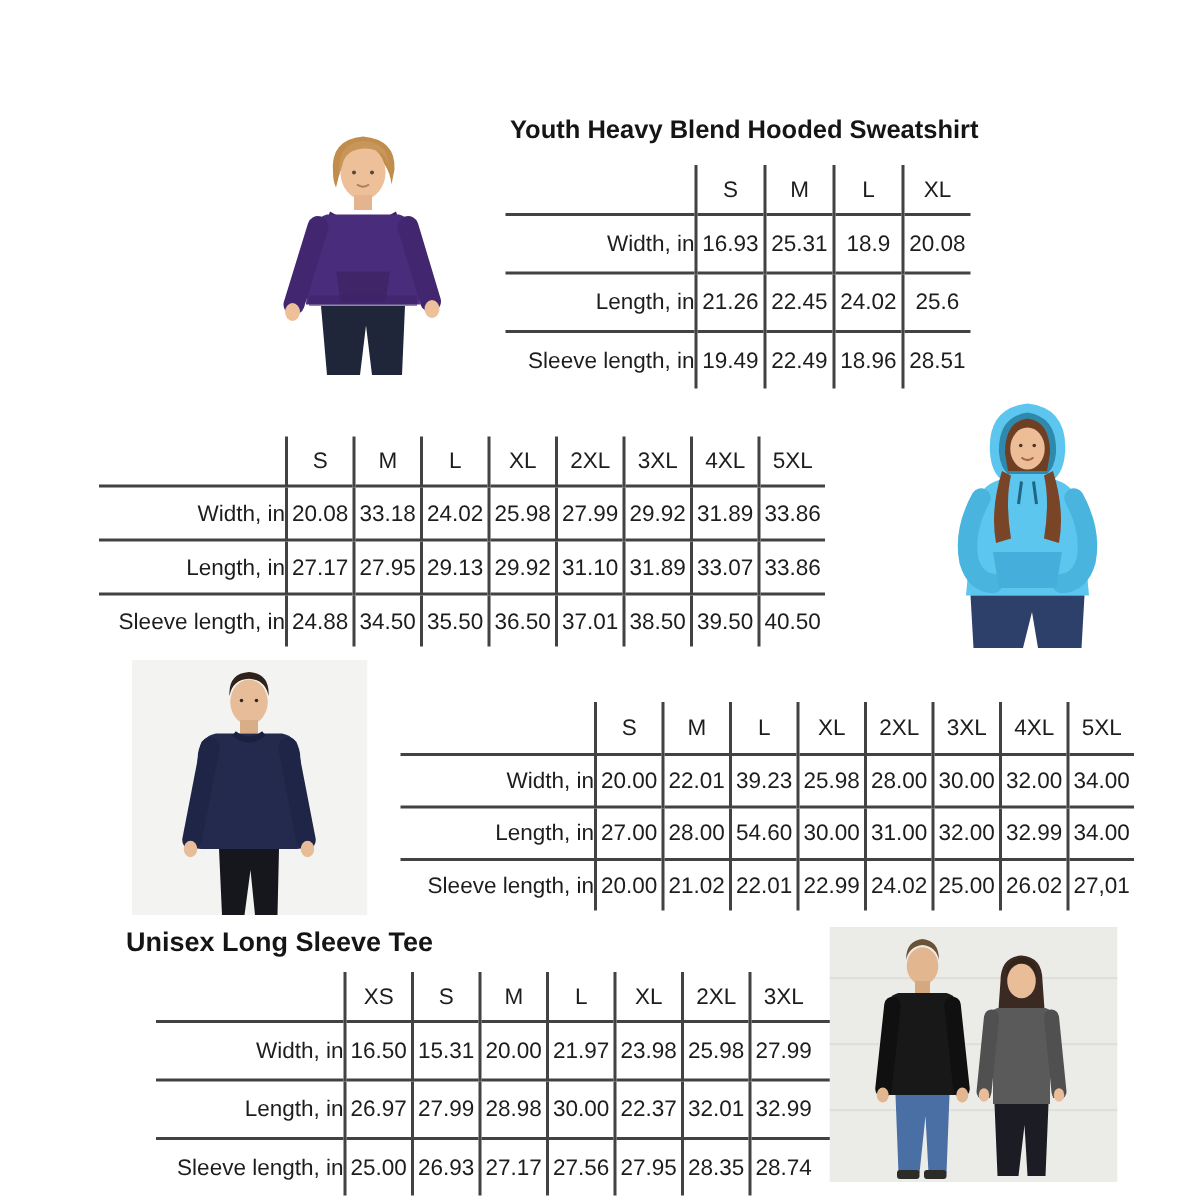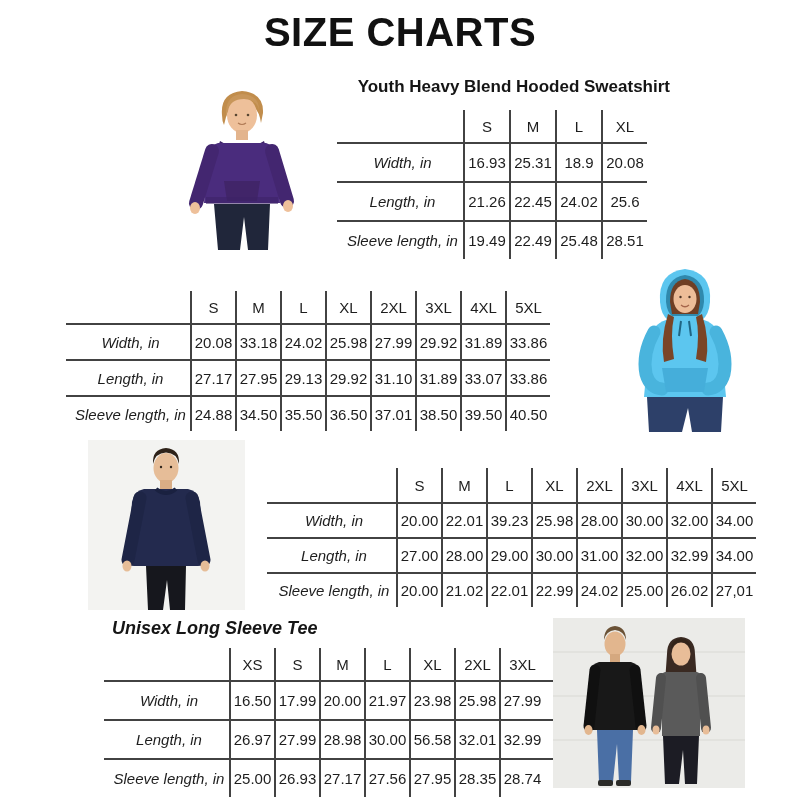--- a/index.html
+++ b/index.html
@@ -7,32 +7,32 @@
     position:relative;width:800px;height:800px;background:#ffffff;overflow:hidden;
     font-family:"Liberation Sans",sans-serif;color:#1d1d1d;
   }
   .title{
     position:absolute;left:0;right:0;top:10px;margin:0;text-align:center;
     font-size:40px;font-weight:bold;letter-spacing:0.5px;color:#111;
   }
   .sec-heading{
     position:absolute;margin:0;font-weight:bold;font-size:18px;color:#151515;white-space:nowrap;
   }
-  #youth-heading{left:340px;top:77px;width:330px;text-align:right;font-size:17px;}
+  #youth-heading{left:340px;top:77px;width:330px;text-align:left;font-size:17px;}
   #hoodie-heading{left:72px;top:258px;}
   #crew-heading{left:279px;top:440px;}
-  #tee-heading{left:112px;top:618px;font-style:italic;}
+  #tee-heading{left:84px;top:618px;}
 
   table.size-table{
     position:absolute;border-collapse:collapse;table-layout:fixed;
     font-size:15px;color:#1d1d1d;
   }
   .size-table th,.size-table td{padding:0;font-weight:normal;white-space:nowrap;vertical-align:middle;}
   .size-table th.col,.size-table td.val{text-align:center;}
-  .size-table td.label{text-align:center;padding-left:5px;font-style:italic;}
+  .size-table td.label{text-align:right;padding-left:5px;}
   .size-table th + th,.size-table td + td{border-left:2px solid #424242;}
   .size-table tbody td{border-top:2px solid #424242;}
   .size-table .tail{border-left:none !important;}
 
   #youth-table{left:337px;top:110px;}
   #hoodie-table{left:66px;top:291px;}
   #crew-table{left:267px;top:468px;}
   #tee-table{left:104px;top:648px;}
 
   .photo{position:absolute;}
@@ -40,21 +40,20 @@
   #youth-photo{left:160px;top:85px;width:165px;height:165px;}
   #hoodie-photo{left:600px;top:262px;width:170px;height:170px;}
   #crew-photo{left:88px;top:440px;width:157px;height:170px;}
   #tee-photo{left:553px;top:618px;width:192px;height:170px;}
 </style>
 </head>
 <body>
 
 <div class="canvas">
 
-  <h1 class="title">SIZE CHARTS</h1>
 
   <div class="photo" id="youth-photo">
     <svg viewBox="0 0 165 165">
       <rect width="165" height="165" fill="#ffffff"></rect>
       <path d="M62,30 Q60,8 82,6 Q104,8 103,28 L101,38 Q99,22 88,19 Q70,15 66,32 L64,40 Q62,36 62,30 Z" fill="#c18d4c"></path>
       <ellipse cx="82" cy="30" rx="15" ry="18" fill="#eec09a"></ellipse>
       <path d="M66,26 Q67,10 82,9 Q99,10 99,25 Q97,15 84,14 Q70,14 68,26 L66,32 Z" fill="#c8965a"></path>
       <circle cx="76" cy="30" r="1.3" fill="#5a4632"></circle>
         <circle cx="88" cy="30" r="1.3" fill="#5a4632"></circle>
       <path d="M78,38 Q82,41 86,38" stroke="#b07a55" stroke-width="1.2" fill="none"></path>
@@ -93,21 +92,21 @@
           <td class="label" style="height:37px">Length, in</td>
           <td class="val">21.26</td>
           <td class="val">22.45</td>
           <td class="val">24.02</td>
           <td class="val">25.6</td>
         </tr>
         <tr>
           <td class="label" style="height:37px">Sleeve length, in</td>
           <td class="val">19.49</td>
           <td class="val">22.49</td>
-          <td class="val">25.48</td>
+          <td class="val">18.96</td>
           <td class="val">28.51</td>
         </tr>
       </tbody>
     </table>
 
   <table class="size-table" id="hoodie-table">
       <thead>
         <tr>
           <th style="width:124px;height:32px"></th>
           <th class="col" style="width:43px">S</th>
@@ -217,21 +216,21 @@
           <td class="val">25.98</td>
           <td class="val">28.00</td>
           <td class="val">30.00</td>
           <td class="val">32.00</td>
           <td class="val">34.00</td>
         </tr>
         <tr>
           <td class="label" style="height:33px">Length, in</td>
           <td class="val">27.00</td>
           <td class="val">28.00</td>
-          <td class="val">29.00</td>
+          <td class="val">54.60</td>
           <td class="val">30.00</td>
           <td class="val">31.00</td>
           <td class="val">32.00</td>
           <td class="val">32.99</td>
           <td class="val">34.00</td>
         </tr>
         <tr>
           <td class="label" style="height:33px">Sleeve length, in</td>
           <td class="val">20.00</td>
           <td class="val">21.02</td>
@@ -257,35 +256,35 @@
           <th class="col" style="width:43px">XL</th>
           <th class="col" style="width:43px">2XL</th>
           <th class="col" style="width:43px">3XL</th>
           <th class="tail" style="width:30px"></th>
         </tr>
       </thead>
       <tbody>
         <tr>
           <td class="label" style="height:37px">Width, in</td>
           <td class="val">16.50</td>
-          <td class="val">17.99</td>
+          <td class="val">15.31</td>
           <td class="val">20.00</td>
           <td class="val">21.97</td>
           <td class="val">23.98</td>
           <td class="val">25.98</td>
           <td class="val">27.99</td>
           <td class="tail"></td>
         </tr>
         <tr>
           <td class="label" style="height:37px">Length, in</td>
           <td class="val">26.97</td>
           <td class="val">27.99</td>
           <td class="val">28.98</td>
           <td class="val">30.00</td>
-          <td class="val">56.58</td>
+          <td class="val">22.37</td>
           <td class="val">32.01</td>
           <td class="val">32.99</td>
           <td class="tail"></td>
         </tr>
         <tr>
           <td class="label" style="height:37px">Sleeve length, in</td>
           <td class="val">25.00</td>
           <td class="val">26.93</td>
           <td class="val">27.17</td>
           <td class="val">27.56</td>

